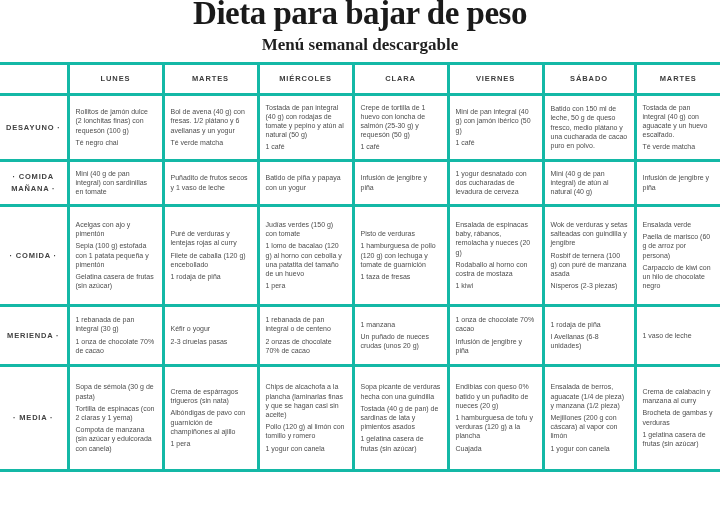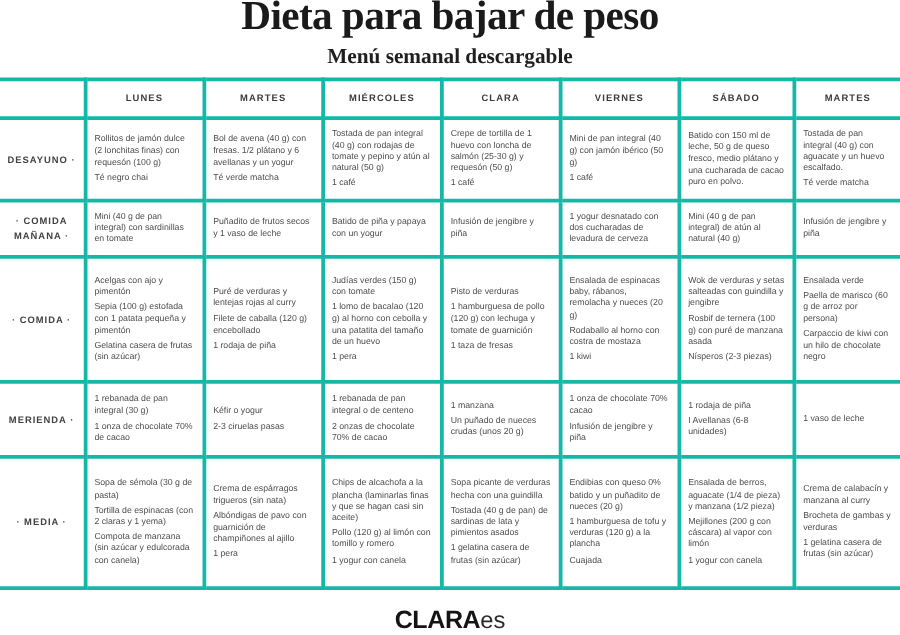--- a/index.html
+++ b/index.html
@@ -291,17 +291,14 @@
           </td>
           <td>
             <div class="para">Crema de calabacín y manzana al curry</div>
             <div class="para">Brocheta de gambas y verduras</div>
             <div class="para">1 gelatina casera de frutas (sin azúcar)</div>
           </td>
         </tr>
       </tbody>
   </table>
 
-  <div class="footer">
-    <span class="brand-bold">CLARA</span><span class="brand-suffix">es</span>
-  </div>
 
 </div>
 
 </body></html>

